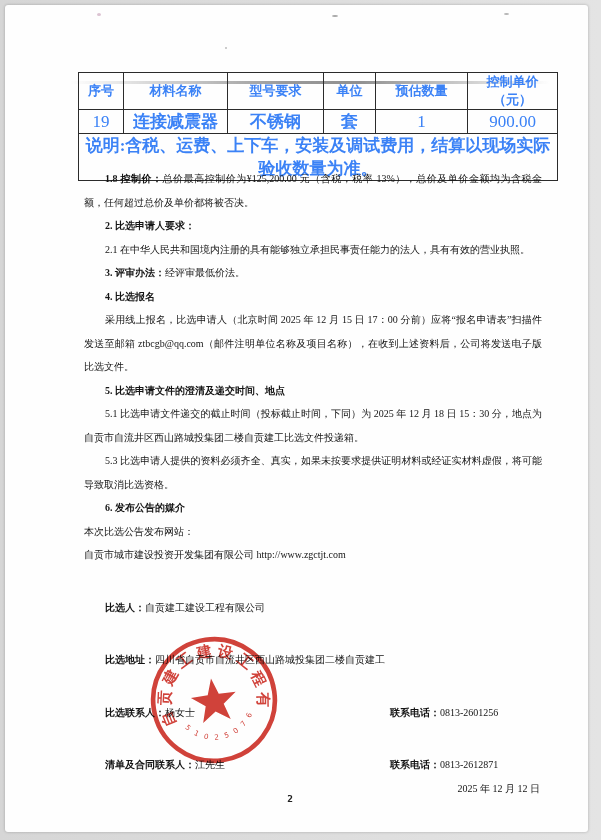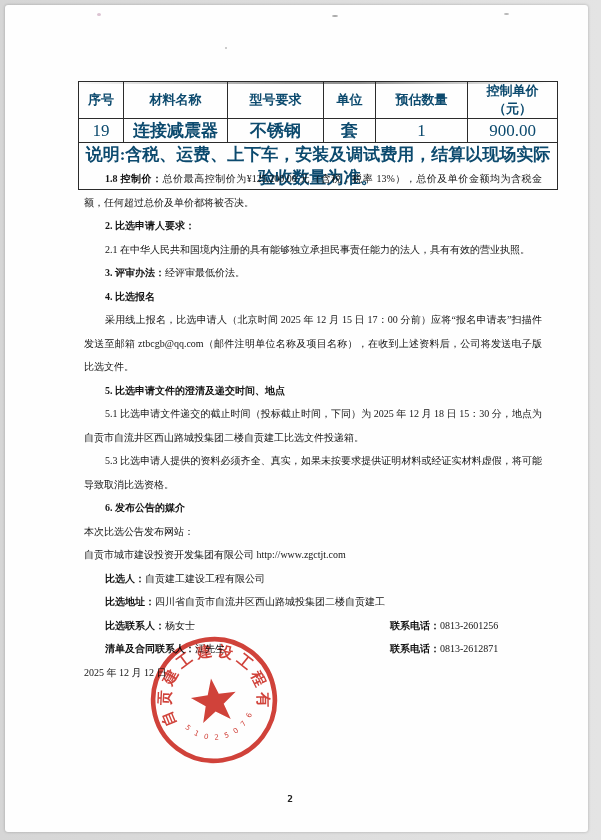--- a/index.html
+++ b/index.html
@@ -16,47 +16,47 @@
   }
   
   .speck{position:absolute;border-radius:50%;}
   .artifact-band{
     position:absolute;left:65px;top:76px;width:480px;height:3px;
     background:linear-gradient(90deg,rgba(80,80,80,0) 0%,rgba(70,70,70,.55) 45%,rgba(70,70,70,.6) 60%,rgba(80,80,80,0) 100%);
     filter:blur(.6px);
   }
   
   table.mat{
-    position:absolute;left:73px;top:76px;width:479px;
+    position:absolute;left:73px;top:67px;width:479px;
     border-collapse:collapse;table-layout:fixed;
-    color:#0c4a6e;
+    color:#3b82f6;
   }
   table.mat th,table.mat td{
     border:1.4px solid #2b2b2b;text-align:center;vertical-align:middle;
     padding:0;overflow:hidden;
   }
   table.mat th{font-size:13px;font-weight:bold;height:23px;}
   table.mat td{font-size:17px;height:19px;}
   td.cn{font-weight:bold;font-size:11.5px;}
   td.note-cell{
     text-align:left;font-weight:bold;font-size:12.5px;height:26px;padding-left:7px;
   }
   
   .content{
     position:absolute;left:79px;top:162px;width:458px;
     font-size:10px;line-height:23.5px;color:#141414;
     text-align:justify;
   }
   .content p{margin:0;}
   .ind{text-indent:21px;}
   .bold{font-weight:bold;}
-  .crow{position:relative;padding-left:21px;}
+  .crow{position:relative;padding-left:21px;margin-top:29px;}
   .crow b{font-weight:bold;}
   .phone{position:absolute;left:306px;top:0;white-space:nowrap;}
-  .date{text-align:left;padding-right:2px;}
+  .date{text-align:right;padding-right:2px;}
   .pageno{
     position:absolute;left:0;right:13px;top:788px;text-align:center;
     font-size:9.5px;font-weight:bold;color:#222;
     font-family:"DejaVu Sans Mono",monospace;
   }
   
   svg.stamp{
     position:absolute;left:143px;top:629px;width:132px;height:132px;
     transform:rotate(-8deg);
     mix-blend-mode:multiply;opacity:.88;

